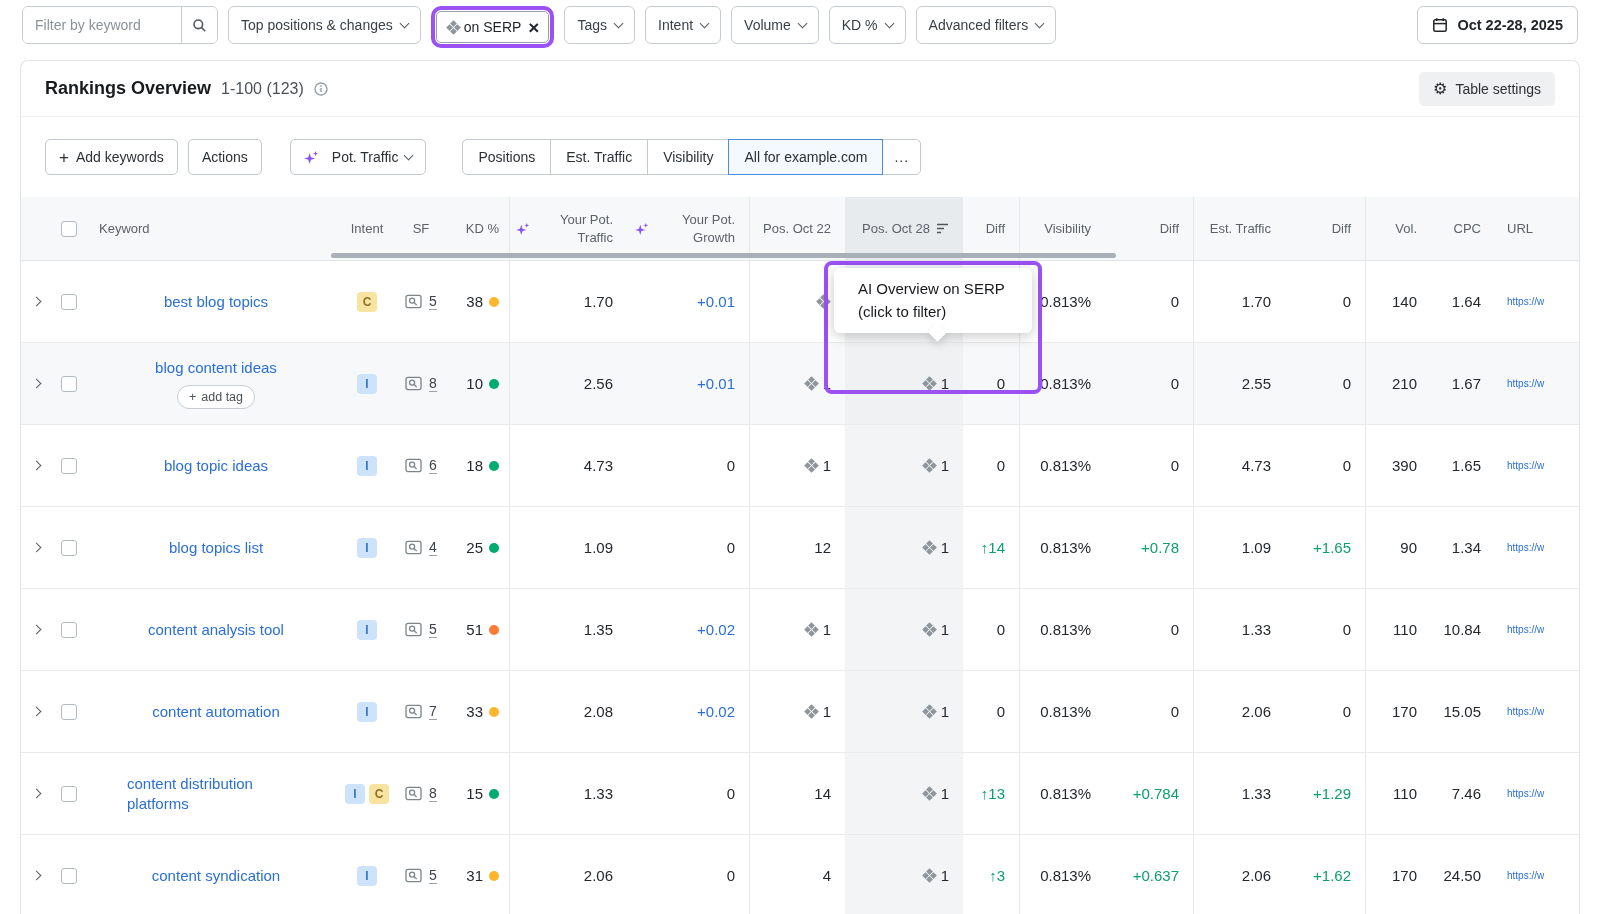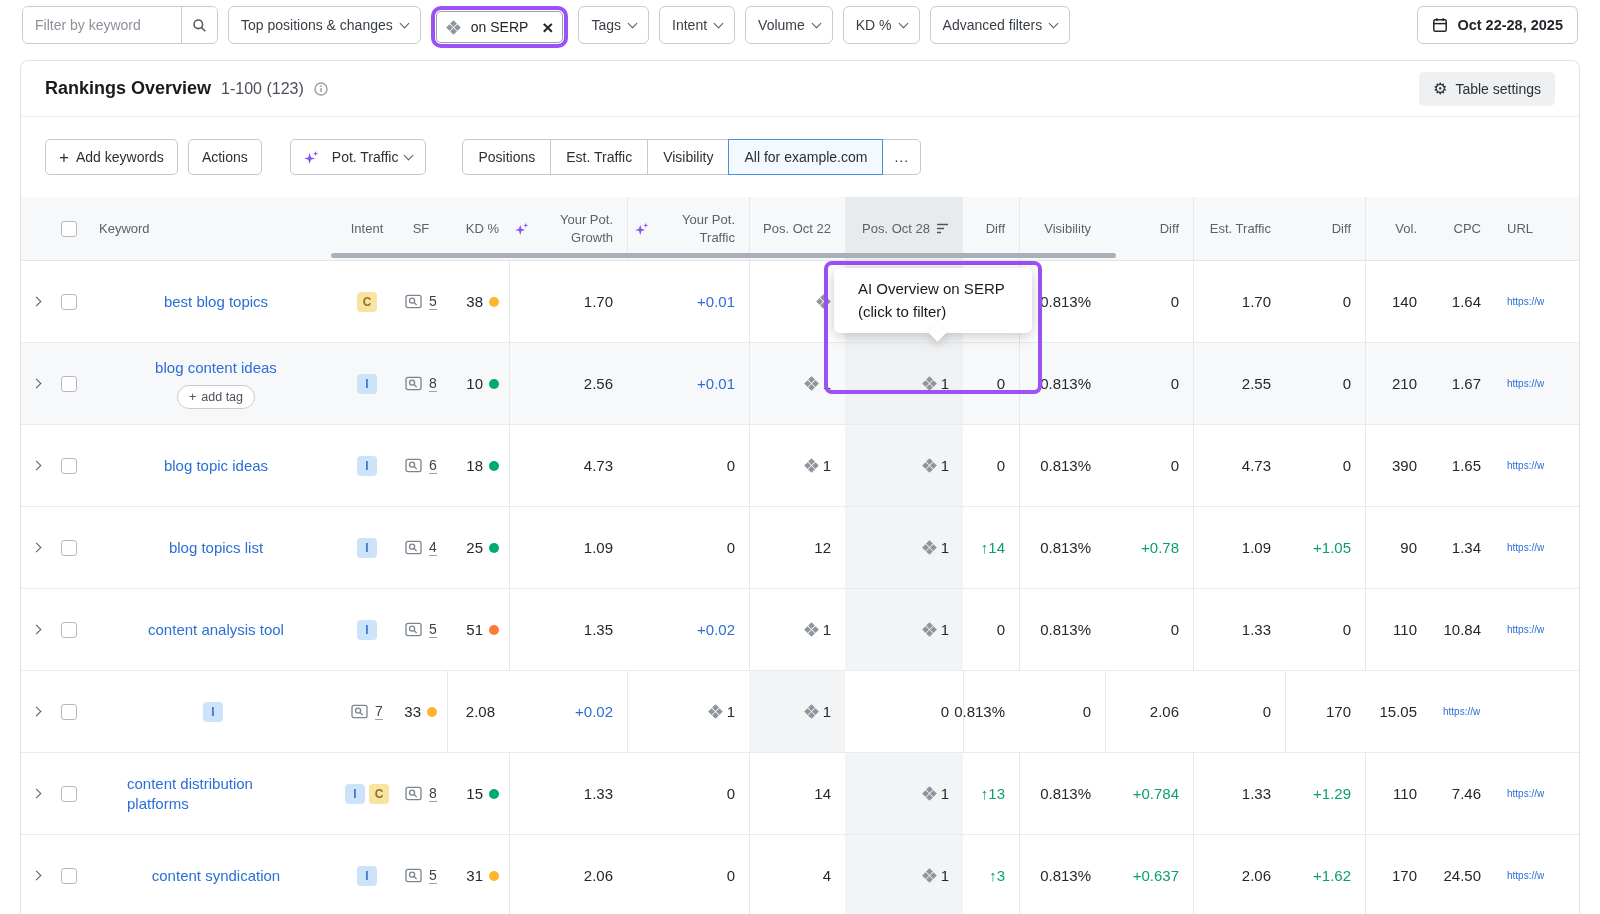--- a/index.html
+++ b/index.html
@@ -12,21 +12,21 @@
 .topbar{display:flex;align-items:flex-start;gap:10px;padding:6px 22px;height:52px}
 .search-box{display:flex;align-items:stretch;border:1px solid #c6ccd2;border-radius:6px;height:38px;overflow:hidden;background:#fff}
 .search-input{border:none;outline:none;padding:0 12px;width:158px;font-size:14px;color:#333;font-family:inherit}
 .search-input::placeholder{color:#8b929a}
 .search-btn{width:36px;border-left:1px solid #c6ccd2;display:flex;align-items:center;justify-content:center}
 .drop{display:flex;align-items:center;gap:8px;border:1px solid #c6ccd2;border-radius:6px;height:38px;padding:12px 12px;font-size:14px;color:#383f46;white-space:nowrap}
 .chev{display:inline-block;width:7px;height:7px;border-right:1.7px solid #555b61;border-bottom:1.7px solid #555b61}
 .chev.down{transform:rotate(45deg);margin-top:-3px}
 .chev.right{transform:rotate(-45deg)}
 .chip-wrap{border:4px solid #9b51f5;border-radius:10px;padding:1px;display:flex}
-.chip{display:flex;align-items:center;gap:10px;border:1px solid #98a2ad;border-radius:5px;height:32px;padding:0 9px;font-size:14px;color:#23272c}
+.chip{display:flex;align-items:center;gap:3px;border:1px solid #98a2ad;border-radius:5px;height:32px;padding:0 9px;font-size:14px;color:#23272c}
 .chip-x{font-size:19px;font-weight:700;color:#23272c;margin-left:4px;line-height:1;cursor:pointer}
 .date-btn{margin-left:auto;display:flex;align-items:center;gap:9px;border:1px solid #c6ccd2;border-radius:6px;height:38px;padding:0 14px;font-size:14.5px;font-weight:700;color:#23272c;white-space:nowrap}
 
 
 .card{margin:8px 20px 0;border:1px solid #e1e4e7;border-bottom:none;border-radius:8px 8px 0 0;background:#fff}
 .title-row{display:flex;align-items:center;gap:10px;height:56px;padding:0 24px;border-bottom:1px solid #eceef0}
 .title{font-size:18px;font-weight:700;color:#181b1e}
 .count{font-size:16px;color:#4b5158}
 .info{display:flex;cursor:pointer}
 .settings-btn{margin-left:auto;display:flex;align-items:center;gap:8px;background:#eef0f2;border-radius:5px;height:34px;padding:0 14px;font-size:14px;color:#2c3136}
@@ -215,37 +215,37 @@
       </div>
       <div class="th th-center">
         <span>Intent</span>
       </div>
       <div class="th th-center">
         <span>SF</span>
       </div>
       <div class="th c-kd">
         <span>KD %</span>
       </div>
+      <div class="th num bl">
+        <span class="sparkle">
+          <svg width="14" height="14" viewBox="0 0 16 16" fill="#8a53f0">
+              <path d="M6 3.2 7.4 7.6 11.8 9 7.4 10.4 6 14.8 4.6 10.4 .2 9 4.6 7.6Z"></path>
+              <path d="M12.3 1 13 3.1 15.1 3.8 13 4.5 12.3 6.6 11.6 4.5 9.5 3.8 11.6 3.1Z"></path>
+            </svg>
+        </span>
+        <span class="wrap2">Your Pot. Traffic</span>
+      </div>
       <div class="th num">
         <span class="sparkle">
           <svg width="14" height="14" viewBox="0 0 16 16" fill="#8a53f0">
               <path d="M6 3.2 7.4 7.6 11.8 9 7.4 10.4 6 14.8 4.6 10.4 .2 9 4.6 7.6Z"></path>
               <path d="M12.3 1 13 3.1 15.1 3.8 13 4.5 12.3 6.6 11.6 4.5 9.5 3.8 11.6 3.1Z"></path>
             </svg>
         </span>
         <span class="wrap2">Your Pot. Growth</span>
-      </div>
-      <div class="th num bl">
-        <span class="sparkle">
-          <svg width="14" height="14" viewBox="0 0 16 16" fill="#8a53f0">
-              <path d="M6 3.2 7.4 7.6 11.8 9 7.4 10.4 6 14.8 4.6 10.4 .2 9 4.6 7.6Z"></path>
-              <path d="M12.3 1 13 3.1 15.1 3.8 13 4.5 12.3 6.6 11.6 4.5 9.5 3.8 11.6 3.1Z"></path>
-            </svg>
-        </span>
-        <span class="wrap2">Your Pot. Traffic</span>
       </div>
       <div class="th num bl">
         <span>Pos. Oct 22</span>
       </div>
       <div class="th num c-pos28h">
         <span>Pos. Oct 28</span>
         <span style="display:flex">
           <svg width="13" height="11" viewBox="0 0 13 11" stroke="#4e555c" stroke-width="1.5" fill="none">
               <path d="M1 1.5 12 1.5"></path>
               <path d="M1 5.5 8 5.5"></path>
@@ -564,21 +564,21 @@
           <div class="td num bl">
             <span>0.813%</span>
           </div>
           <div class="td num green">
             <span>+0.78</span>
           </div>
           <div class="td num bl">
             <span>1.09</span>
           </div>
           <div class="td num green">
-            <span>+1.05</span>
+            <span>+1.65</span>
           </div>
           <div class="td num bl">
             <span>90</span>
           </div>
           <div class="td num">
             <span>1.34</span>
           </div>
           <div class="td c-url">
             <a class="url-link">https://w</a>
           </div>
@@ -663,20 +663,23 @@
             <a class="url-link">https://w</a>
           </div>
         </div>
         <div class="tr">
           <div class="td c-exp">
             <span class="chev right"></span>
           </div>
           <div class="td c-check">
             <span class="checkbox"></span>
           </div>
+          <div class="td c-kw">
+            <a class="kw-link">content automation</a>
+          </div>
           <div class="td c-int">
             <span class="badge b-i">I</span>
           </div>
           <div class="td c-sf">
             <span class="sf-ico">
               <svg width="17" height="15" viewBox="0 0 18 16" fill="none" stroke="#7c848c" stroke-width="1.4">
                 <rect x="1" y="1.5" width="16" height="13" rx="2"></rect>
                 <circle cx="7.5" cy="7" r="2.7"></circle>
                 <path d="M9.6 9.1 12.4 11.9"></path>
               </svg>

